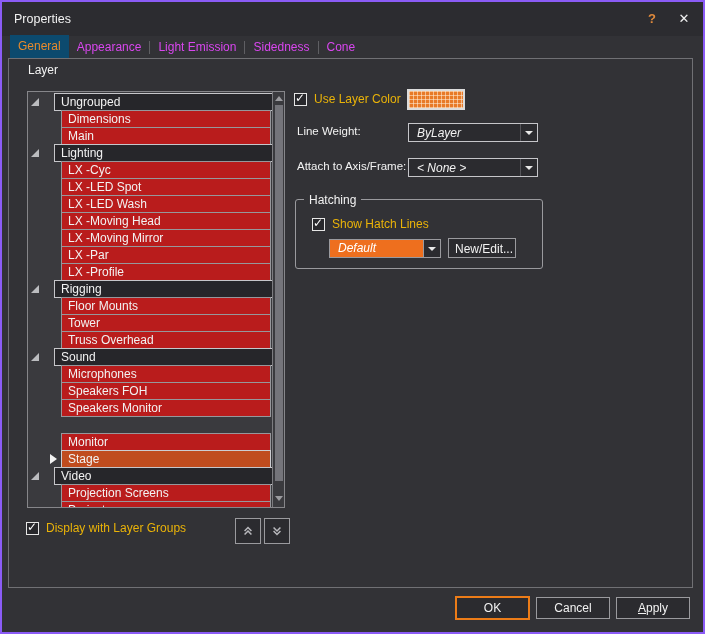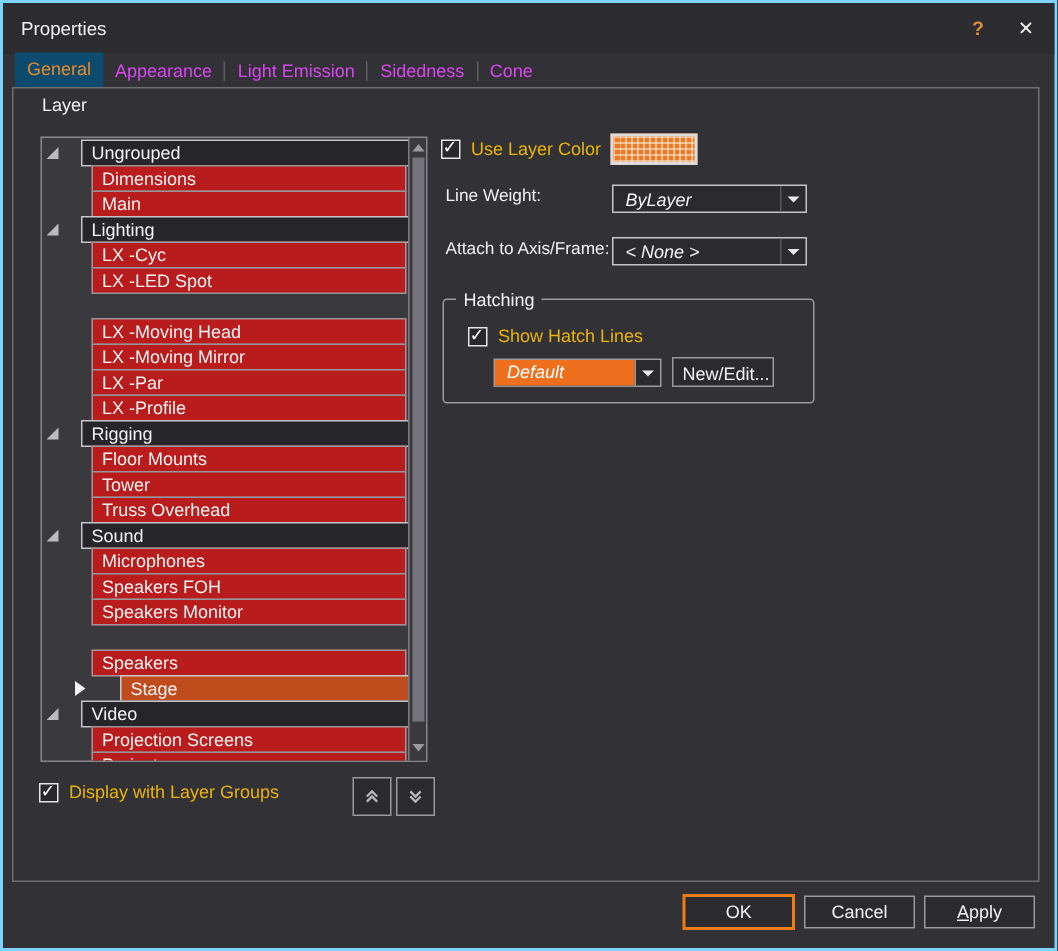--- a/index.html
+++ b/index.html
@@ -1,17 +1,17 @@
 <!DOCTYPE html>
 <html><head>
 <meta charset="utf-8">
 <style>
   html,body{margin:0;padding:0;background:#1e1e20;}
   *{box-sizing:border-box;font-family:"Liberation Sans","DejaVu Sans",sans-serif;}
-  .window{position:relative;width:705px;height:634px;background:#323236;border:2px solid #7dd3fc;overflow:hidden;}
+  .window{position:relative;width:705px;height:634px;background:#323236;border:2px solid #8b5cf6;overflow:hidden;}
   .inner{position:absolute;left:0;top:0;width:701px;height:630px;}
   
   .titlebar{position:absolute;left:0;top:0;width:701px;height:34px;background:#2c2c30;}
   .title{position:absolute;left:12px;top:0;line-height:34px;font-size:12.5px;color:#f2f2f2;}
   .tb-btn{position:absolute;top:0;height:34px;line-height:34px;text-align:center;font-size:13px;cursor:default;}
   .tb-help{left:638px;width:24px;color:#e08a3c;font-weight:bold;}
   .tb-close{left:668px;width:28px;color:#f0f0f0;font-weight:bold;font-size:13px;}
   
   .tabstrip{position:absolute;left:8px;top:34px;height:22px;display:flex;align-items:flex-end;z-index:3;}
   .tab{height:22px;line-height:22px;padding:0 8px;font-size:12px;color:#d946ef;white-space:nowrap;}
@@ -122,20 +122,25 @@
             <div class="trow child" style="top: 86px; left: 0px; width: 256px;">
               <div class="box" style="left: 33px; width: 210px;">
                 <span class="lbl">LX -LED Spot</span>
               </div>
             </div>
             <div class="trow child" style="top: 69px; left: 0px; width: 256px;">
               <div class="box" style="left: 33px; width: 210px;">
                 <span class="lbl">LX -Cyc</span>
               </div>
             </div>
+            <div class="trow child" style="top: 103px; left: 0px; width: 256px;">
+              <div class="box" style="left: 33px; width: 210px;">
+                <span class="lbl">LX -LED Wash</span>
+              </div>
+            </div>
             <div class="trow child" style="top: 120px; left: 0px; width: 256px;">
               <div class="box" style="left: 33px; width: 210px;">
                 <span class="lbl">LX -Moving Head</span>
               </div>
             </div>
             <div class="trow child" style="top: 137px; left: 0px; width: 256px;">
               <div class="box" style="left: 33px; width: 210px;">
                 <span class="lbl">LX -Moving Mirror</span>
               </div>
             </div>
@@ -190,28 +195,28 @@
                 <span class="lbl">Speakers FOH</span>
               </div>
             </div>
             <div class="trow child" style="top: 307px; left: 0px; width: 256px;">
               <div class="box" style="left: 33px; width: 210px;">
                 <span class="lbl">Speakers Monitor</span>
               </div>
             </div>
             <div class="trow child" style="top: 341px; left: 0px; width: 256px;">
               <div class="box" style="left: 33px; width: 210px;">
-                <span class="lbl">Speakers</span>
+                <span class="lbl">Monitor</span>
               </div>
             </div>
             <div class="trow child selected" style="top: 358px; left: 0px; width: 256px;">
               <svg width="7" height="10" class="pointer">
                 <polygon points="0,0 7,5 0,10" fill="#f2f2f2"></polygon>
               </svg>
-              <div class="box" style="left: 33px; width: 210px; margin-left: 19px;">
+              <div class="box" style="left: 33px; width: 210px;">
                 <span class="lbl">Stage</span>
               </div>
             </div>
             <div class="trow group" style="top: 375px; left: 0px; width: 256px;">
               <svg width="9" height="9" class="expander">
                 <polygon points="8,0 8,8 0,8" fill="#bbbcbf"></polygon>
               </svg>
               <div class="box" style="left: 14px; width: 229px;">
                 <span class="lbl">Video</span>
               </div>

